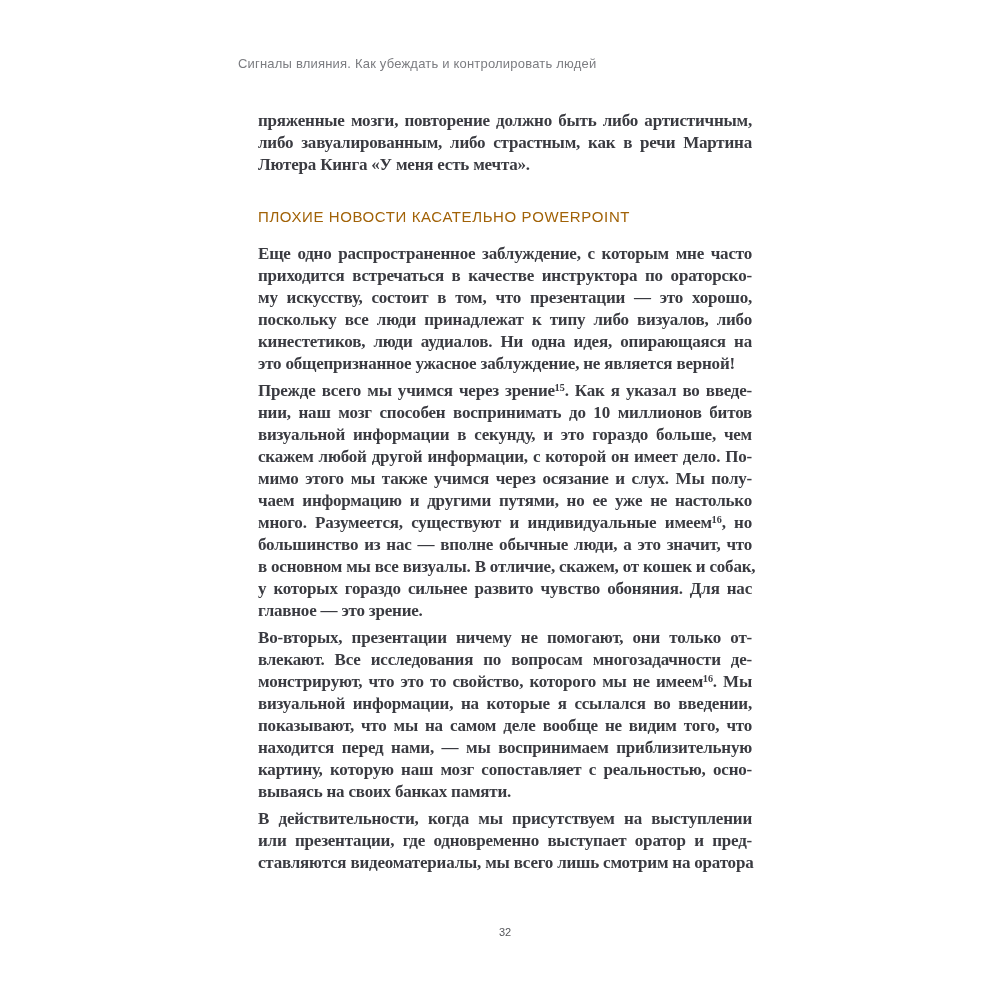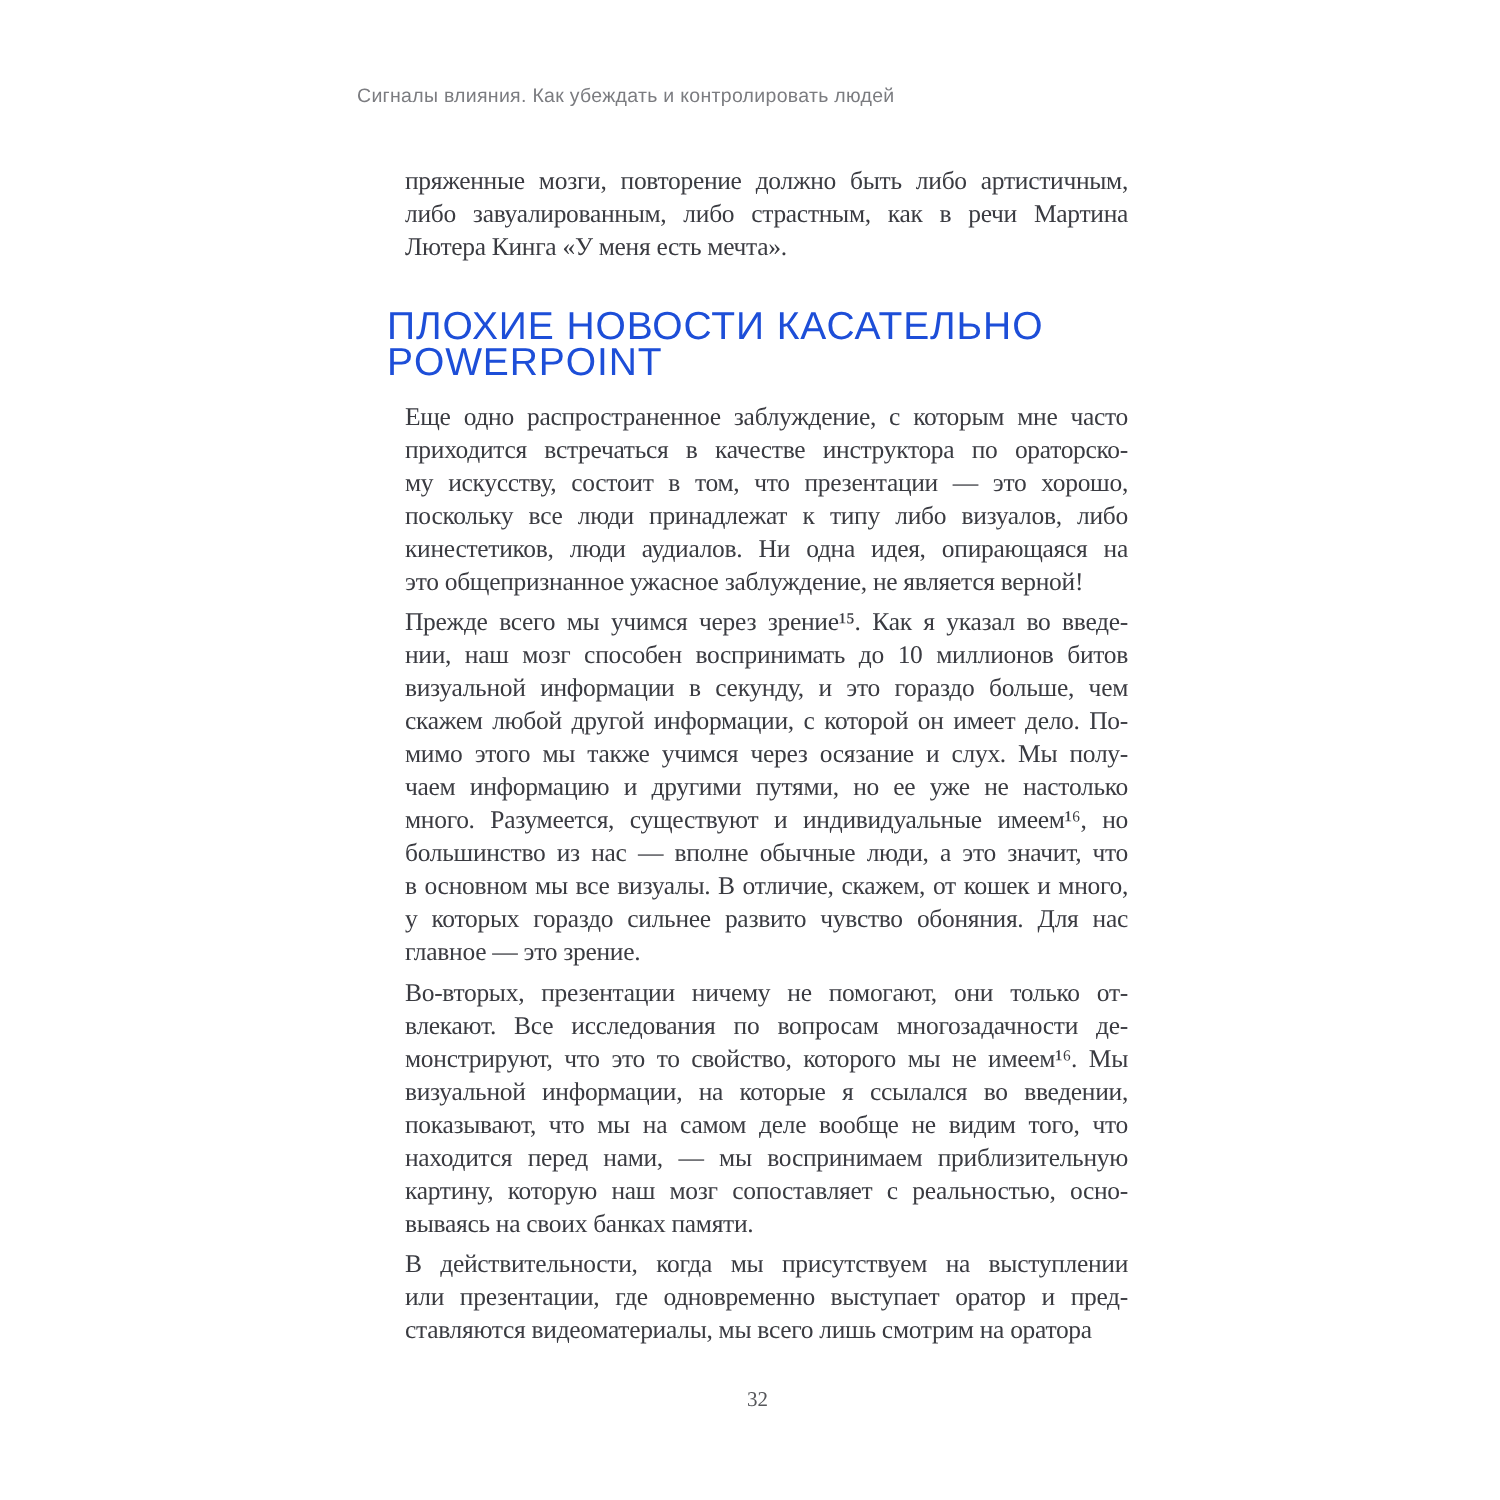--- a/index.html
+++ b/index.html
@@ -30,47 +30,48 @@
     position: absolute;
     left: 258px;
     top: 110px;
     width: 494px;
     color: #3a3b41;
     font-size: 17px;
     line-height: 22px;
     letter-spacing: -0.2px;
   }
   .para {
-    margin: 0 0 5px 12px;
+    margin: 0 0 5px 0;
+    font-weight: bold;
   }
   .line {
     text-align: justify;
     text-align-last: justify;
     white-space: nowrap;
   }
   .line.last {
     text-align-last: left;
   }
   .section-heading {
     font-family: "Liberation Sans", "DejaVu Sans", sans-serif;
     font-weight: 400;
-    font-size: 26px;
+    font-size: 15px;
     line-height: 24px;
     letter-spacing: 0.6px;
-    color: #1d4ed8;
+    color: #a16207;
     margin: 29px 0 14px 0;
   }
   .page-number {
     position: absolute;
     top: 926px;
     left: 258px;
     width: 494px;
     text-align: center;
-    font-family: Liberation Serif, serif;
-    font-size: 14px;
+    font-family: Liberation Sans, sans-serif;
+    font-size: 11px;
     color: #55565a;
   }
 </style>
 </head>
 <body>
 
 <div class="page">
 
   <div class="running-header">Сигналы влияния. Как убеждать и контролировать людей</div>
 
@@ -95,21 +96,21 @@
 
     <div class="para">
         <div class="line">Прежде всего мы учимся через зрение¹⁵. Как я указал во введе-</div>
         <div class="line">нии, наш мозг способен воспринимать до 10 миллионов битов</div>
         <div class="line">визуальной информации в секунду, и это гораздо больше, чем</div>
         <div class="line">скажем любой другой информации, с которой он имеет дело. По-</div>
         <div class="line">мимо этого мы также учимся через осязание и слух. Мы полу-</div>
         <div class="line">чаем информацию и другими путями, но ее уже не настолько</div>
         <div class="line">много. Разумеется, существуют и индивидуальные имеем¹⁶, но</div>
         <div class="line">большинство из нас — вполне обычные люди, а это значит, что</div>
-        <div class="line">в основном мы все визуалы. В отличие, скажем, от кошек и много,</div>
+        <div class="line">в основном мы все визуалы. В отличие, скажем, от кошек и собак,</div>
         <div class="line">у которых гораздо сильнее развито чувство обоняния. Для нас</div>
         <div class="line last">главное — это зрение.</div>
       </div>
 
     <div class="para">
         <div class="line">Во-вторых, презентации ничему не помогают, они только от-</div>
         <div class="line">влекают. Все исследования по вопросам многозадачности де-</div>
         <div class="line">монстрируют, что это то свойство, которого мы не имеем¹⁶. Мы</div>
         <div class="line">визуальной информации, на которые я ссылался во введении,</div>
         <div class="line">показывают, что мы на самом деле вообще не видим того, что</div>

